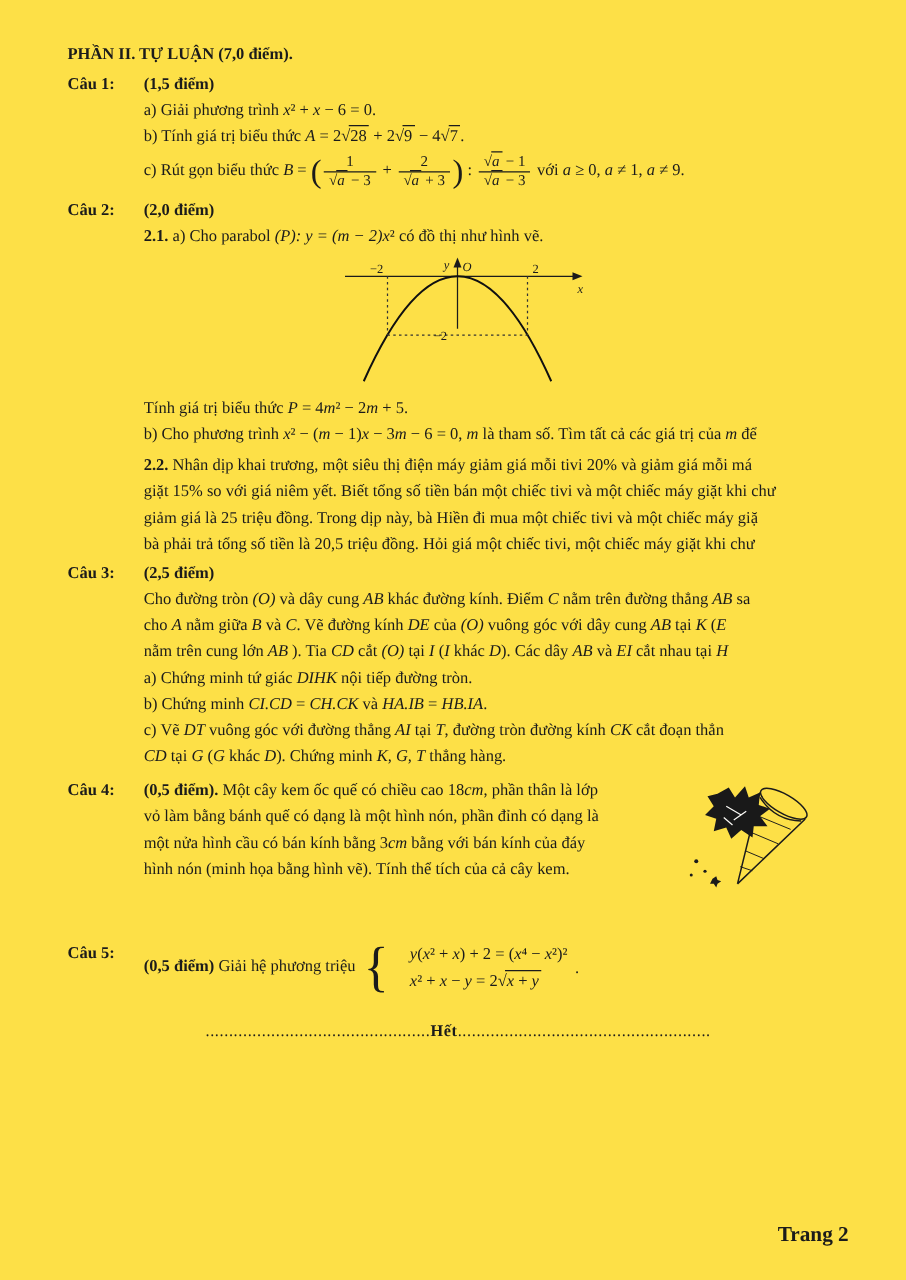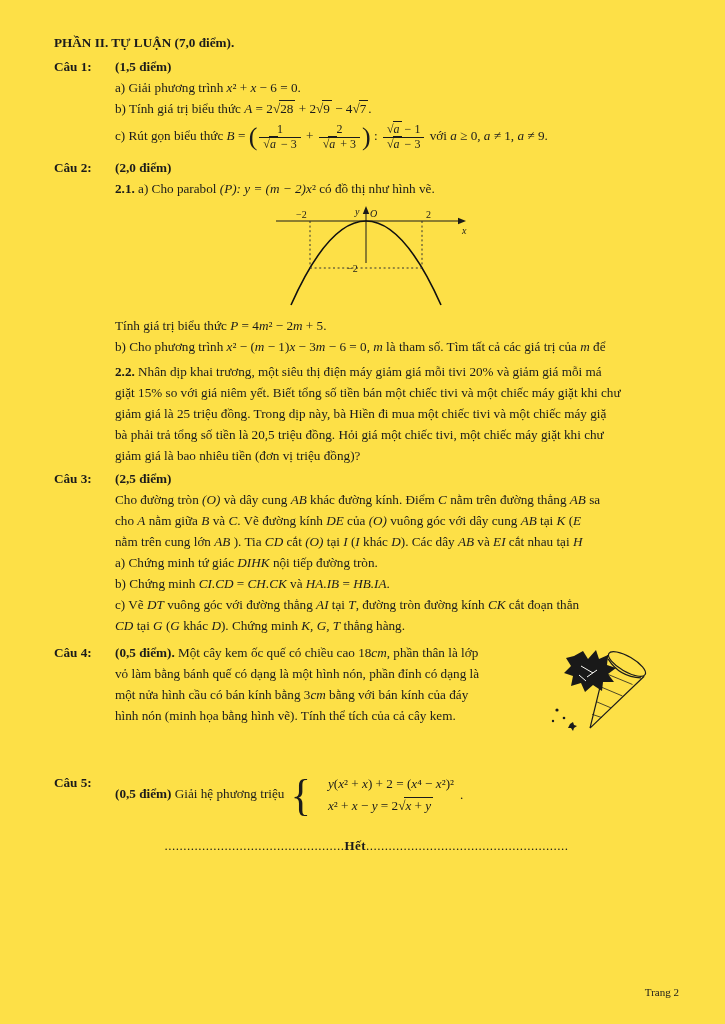--- a/index.html
+++ b/index.html
@@ -47,21 +47,21 @@
   
   .q5line{line-height:21px;white-space:nowrap;margin-top:2px;}
   .brace{display:inline-block;vertical-align:middle;font-size:42px;font-weight:300;line-height:1;
          transform:scaleY(1.05);margin:0 1px 0 3px;}
   .sys{display:inline-flex;flex-direction:column;gap:3px;vertical-align:middle;margin-left:16px;}
   .sys .eq{line-height:19px;min-height:19px;}
   .sysdot{vertical-align:middle;margin-left:6px;}
   
   .het{text-align:center;margin-top:22px;font-size:13px;letter-spacing:.5px;white-space:nowrap;}
   .hetword{font-weight:700;font-family:Liberation Serif, serif;}
-  .footer{position:absolute;right:46px;bottom:26px;font-weight:400;font-size:11px;}
+  .footer{position:absolute;right:46px;bottom:26px;font-weight:700;font-size:17px;}
 </style>
 </head>
 <body>
 
 <div class="page">
   <div class="content">
 
     <div class="title">PHẦN II. TỰ LUẬN (7,0 điểm).</div>
 
     <div class="row">
@@ -107,21 +107,20 @@
             <text class="glab" x="85" y="67">−2</text>
           </svg>
         </div>
 
         <div class="line"><span class="s-txt">Tính giá trị biểu thức </span><span class="s-m">P</span><span class="s-txt"> = 4</span><span class="s-m">m</span><span class="s-txt">² − 2</span><span class="s-m">m</span><span class="s-txt"> + 5.</span></div>
         <div class="line"><span class="s-txt">b) Cho phương trình </span><span class="s-m">x</span><span class="s-txt">² − (</span><span class="s-m">m</span><span class="s-txt"> − 1)</span><span class="s-m">x</span><span class="s-txt"> − 3</span><span class="s-m">m</span><span class="s-txt"> − 6 = 0,  </span><span class="s-m">m</span><span class="s-txt"> là tham số. Tìm tất cả các giá trị của </span><span class="s-m">m</span><span class="s-txt"> để</span></div>
         <div class="line mt4"><span class="s-b">2.2.</span><span class="s-txt"> Nhân dịp khai trương, một siêu thị điện máy giảm giá mỗi tivi 20% và giảm giá mỗi má</span></div>
         <div class="line"><span class="s-txt">giặt 15% so với giá niêm yết. Biết tổng số tiền bán một chiếc tivi và một chiếc máy giặt khi chư</span></div>
         <div class="line"><span class="s-txt">giảm giá là 25 triệu đồng. Trong dịp này, bà Hiền đi mua một chiếc tivi và một chiếc máy giặ</span></div>
         <div class="line"><span class="s-txt">bà phải trả tổng số tiền là 20,5 triệu đồng. Hỏi giá một chiếc tivi, một chiếc máy giặt khi chư</span></div>
-        <div class="line"><span class="s-txt">giảm giá là bao nhiêu tiền (đơn vị triệu đồng)?</span></div>
       </div>
     </div>
 
     <div class="row mt2">
       <div class="lab">Câu 3:</div>
       <div class="bod">
         <div class="line pts">(2,5 điểm)</div>
         <div class="line"><span class="s-txt">Cho đường tròn </span><span class="s-m">(O)</span><span class="s-txt"> và dây cung </span><span class="s-m">AB</span><span class="s-txt"> khác đường kính. Điểm </span><span class="s-m">C</span><span class="s-txt"> nằm trên đường thẳng </span><span class="s-m">AB</span><span class="s-txt"> sa</span></div>
         <div class="line"><span class="s-txt">cho </span><span class="s-m">A</span><span class="s-txt"> nằm giữa </span><span class="s-m">B</span><span class="s-txt"> và </span><span class="s-m">C</span><span class="s-txt">. Vẽ đường kính </span><span class="s-m">DE</span><span class="s-txt"> của </span><span class="s-m">(O)</span><span class="s-txt"> vuông góc với dây cung </span><span class="s-m">AB</span><span class="s-txt"> tại </span><span class="s-m">K</span><span class="s-txt"> (</span><span class="s-m">E</span></div>
         <div class="line"><span class="s-txt">nằm trên cung lớn </span><span class="s-m">AB</span><span class="s-txt"> ). Tia </span><span class="s-m">CD</span><span class="s-txt"> cắt </span><span class="s-m">(O)</span><span class="s-txt"> tại </span><span class="s-m">I</span><span class="s-txt"> (</span><span class="s-m">I</span><span class="s-txt"> khác </span><span class="s-m">D</span><span class="s-txt">). Các dây </span><span class="s-m">AB</span><span class="s-txt"> và </span><span class="s-m">EI</span><span class="s-txt"> cắt nhau tại </span><span class="s-m">H</span></div>

